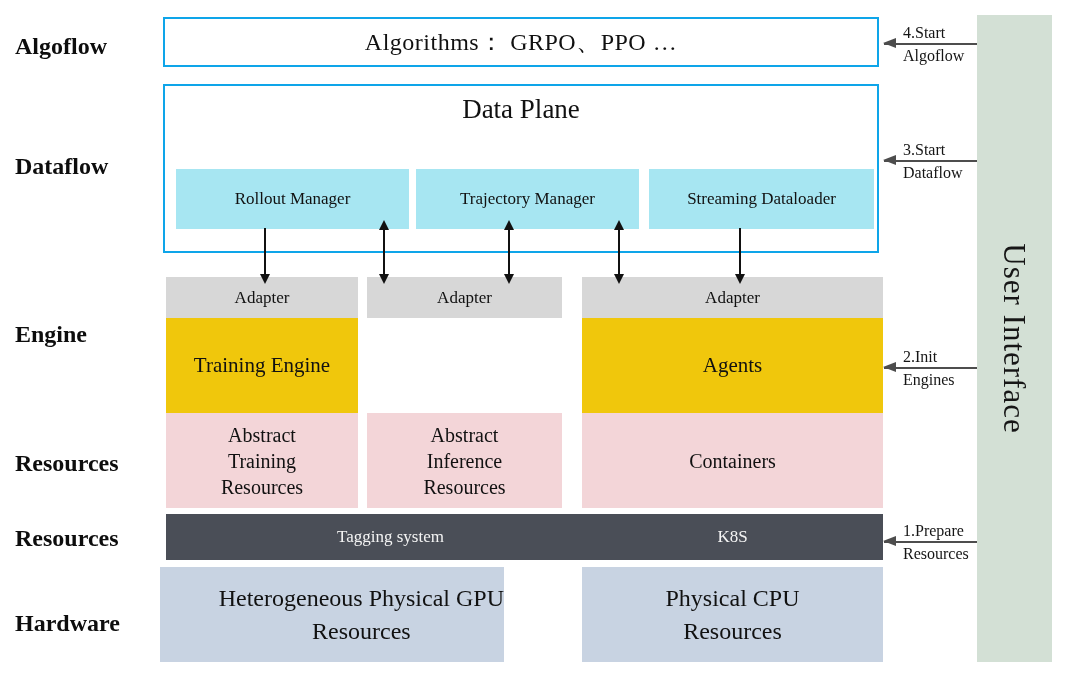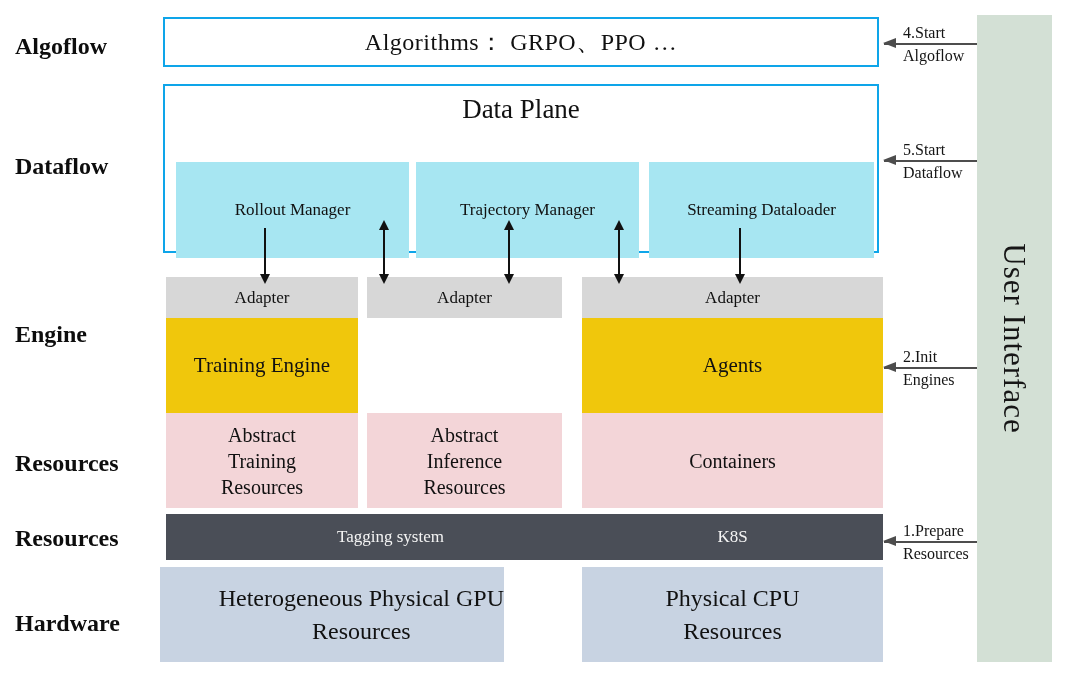--- a/index.html
+++ b/index.html
@@ -17,21 +17,21 @@
   }
 
   
   .outer-box { position:absolute; border:2px solid #0ea5e9; background:#ffffff; box-sizing:border-box; }
 
   #algorithms-box { left:163px; top:17px; width:716px; height:50px; font-size:24px; letter-spacing:0.5px; }
   #data-plane { left:163px; top:84px; width:716px; height:169px; }
   #data-plane-title { position:absolute; left:0; top:8px; width:100%; text-align:center; font-size:27px; }
 
   .dp-module {
-    position:absolute; top:76px; height:96px; background:#a7e6f2;
+    position:absolute; top:83px; height:60px; background:#a7e6f2;
     font-size:17px; display:flex; align-items:center; justify-content:center; text-align:center;
   }
   #module-rollout    { left:11px;  width:233px; }
   #module-trajectory { left:251px; width:223px; }
   #module-streaming  { left:484px; width:225px; }
 
   
   .adapter-box  { position:absolute; top:277px; height:41px; background:#d7d7d7; font-size:17px; }
   .engine-box   { position:absolute; top:318px; height:95px; background:#f0c70c; font-size:21px; }
   .resource-box { position:absolute; top:413px; height:95px; background:#f3d5d8; font-size:20px;
@@ -162,21 +162,21 @@
 
   <div id="ui-bar" class="abs"></div>
   <div id="ui-text">User Interface</div>
 
   <div class="step" style="top:44px">
     <div class="step-top">4.Start</div>
     <div class="step-line"></div>
     <div class="step-bottom">Algoflow</div>
   </div>
   <div class="step" style="top:161px">
-    <div class="step-top">5.Start</div>
+    <div class="step-top">3.Start</div>
     <div class="step-line"></div>
     <div class="step-bottom">Dataflow</div>
   </div>
   <div class="step" style="top:368px">
     <div class="step-top">2.Init</div>
     <div class="step-line"></div>
     <div class="step-bottom">Engines</div>
   </div>
   <div class="step" style="top:542px">
     <div class="step-top">1.Prepare</div>

